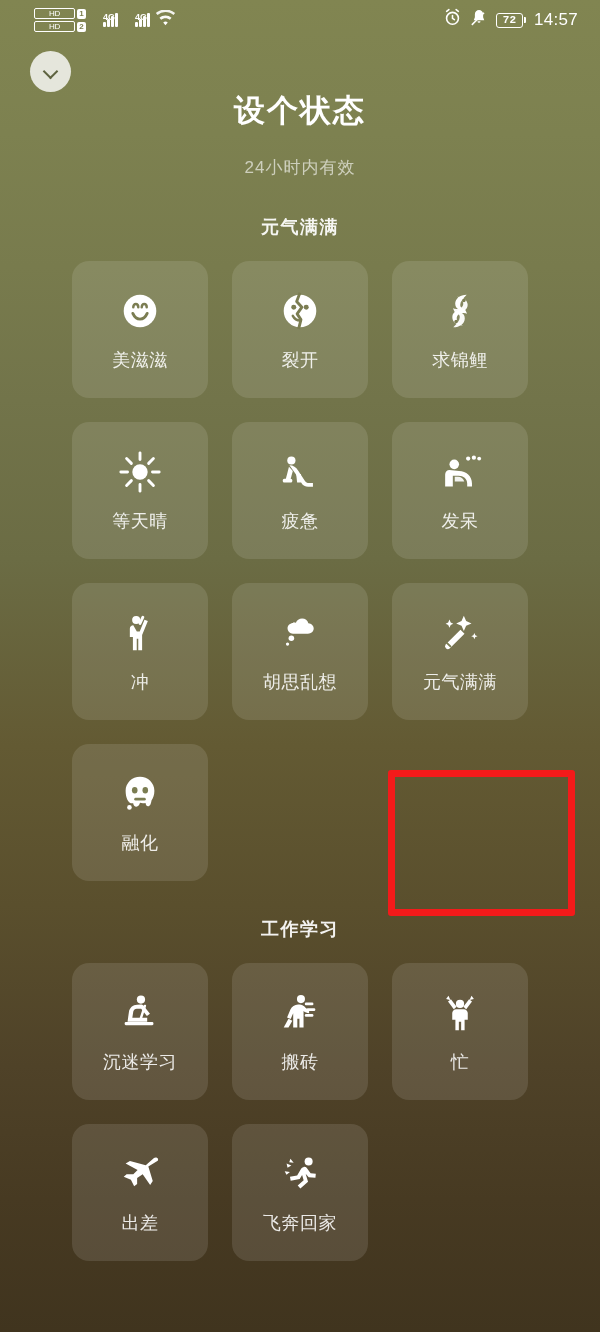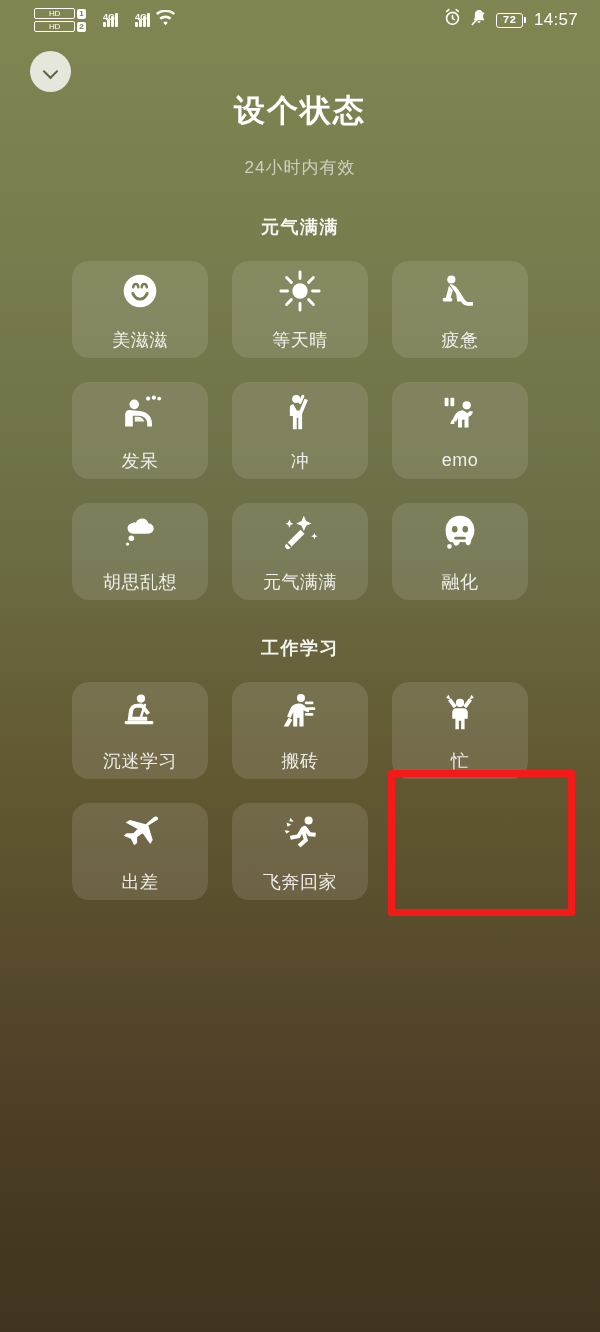--- a/index.html
+++ b/index.html
@@ -82,21 +82,21 @@
   .section-title {
     text-align:center; font-size:18px; font-weight:700;
     color:rgba(255,255,255,0.93); letter-spacing:1.5px;
     margin-bottom:22px;
   }
   .grid {
     display:grid; grid-template-columns:repeat(3,136px);
     justify-content:center; gap:24px 24px;
   }
   .tile {
-    width:136px; height:97px; border-radius:17px;
+    width:136px; height:137px; border-radius:17px;
     background:rgba(255,255,255,0.115);
     display:flex; flex-direction:column; align-items:center; justify-content:center;
     gap:14px;
   }
   .tile-icon { width:46px; height:46px; display:flex; align-items:center; justify-content:center; }
   .tile-icon svg { width:100%; height:100%; fill:#fff; }
   .tile-label { font-size:18px; color:rgba(255,255,255,0.88); letter-spacing:0.5px; }
 
   
   .annot-box {
@@ -186,21 +186,44 @@
         <svg viewBox="0 0 48 48">
             <circle cx="24" cy="24" r="17"></circle>
           <path d="M17 20c0-2 1.2-3.4 2.6-3.4S22.2 18 22.2 20" stroke="#7b7d52" stroke-width="2.6" fill="none" stroke-linecap="round"></path>
           <path d="M25.8 20c0-2 1.2-3.4 2.6-3.4S31 18 31 20" stroke="#7b7d52" stroke-width="2.6" fill="none" stroke-linecap="round"></path>
           <path d="M16.5 26.5c1.8 4 4.4 6 7.5 6s5.7-2 7.5-6" stroke="#7b7d52" stroke-width="3" fill="none" stroke-linecap="round"></path>
         </svg>
       </span>
       <span class="tile-label">美滋滋</span>
     </div>
 
-
+    <div class="tile">
+      <span class="tile-icon">
+        <svg viewBox="0 0 48 48">
+          <path d="M24 7a17 17 0 0 1 0 34 17 17 0 0 1 0-34z"></path>
+          <path d="M24 5 L20.5 14 L26 20 L21 27 L25 33 L22.5 43" stroke="#7b7d52" stroke-width="3" fill="none" stroke-linejoin="round"></path>
+          <circle cx="17.5" cy="20" r="2.6" fill="#7b7d52"></circle>
+          <circle cx="30.5" cy="20" r="2.6" fill="#7b7d52"></circle>
+          <path d="M16.5 29c1.7 3.2 4.2 4.8 7.5 4.8" stroke="#7b7d52" stroke-width="2.6" fill="none" stroke-linecap="round"></path>
+        </svg>
+      </span>
+      <span class="tile-label">裂开</span>
+    </div>
+
+    <div class="tile">
+      <span class="tile-icon">
+        <svg viewBox="0 0 48 48">
+          <path d="M31 7c-7 0-12 4-12 9.5 0 3.5 2 5.5 5 6.5-4.6.5-8 3.2-8 7.4 0 4.8 4.6 8.6 11 8.6-4-1.8-6.4-4.4-6.4-7.3 0-3.4 2.8-5.6 7-5.6 1.6 0 2.8.3 3.8.8l-2.2-4.6c-3.2-.6-5-2.2-5-4.6C24.2 14.4 27 11 31 7z"></path>
+          <path d="M17 41c7 0 12-4 12-9.5 0-3.5-2-5.5-5-6.5 4.6-.5 8-3.2 8-7.4C32 12.8 27.4 9 21 9c4 1.8 6.4 4.4 6.4 7.3 0 3.4-2.8 5.6-7 5.6-1.6 0-2.8-.3-3.8-.8l2.2 4.6c3.2.6 5 2.2 5 4.6C23.8 33.6 21 37 17 41z" opacity=".95"></path>
+          <circle cx="28" cy="13" r="1.9" fill="#7b7d52"></circle>
+          <circle cx="20" cy="35" r="1.9" fill="#7b7d52"></circle>
+        </svg>
+      </span>
+      <span class="tile-label">求锦鲤</span>
+    </div>
 
     <div class="tile">
       <span class="tile-icon">
         <svg viewBox="0 0 48 48">
           <circle cx="24" cy="24" r="8"></circle>
           <g stroke="#fff" stroke-width="3" stroke-linecap="round">
             <path d="M24 4v7M24 37v7M4 24h7M37 24h7M10 10l5 5M33 33l5 5M38 10l-5 5M15 33l-5 5"></path>
           </g>
         </svg>
       </span>
@@ -238,32 +261,20 @@
       <span class="tile-icon">
         <svg viewBox="0 0 48 48">
           <circle cx="20" cy="10.5" r="4.2"></circle>
           <path d="M17 16c-2 0-3.6 1.6-3.6 3.6v8.6h3.2V42h4V30h1.6v12h4V26l6-14.5-3.5-1.4-5 12.4h-3z"></path>
           <path d="M27 7.5 24 14" stroke="#fff" stroke-width="3" stroke-linecap="round"></path>
         </svg>
       </span>
       <span class="tile-label">冲</span>
     </div>
 
-    <div class="tile">
-      <span class="tile-icon">
-        <svg viewBox="0 0 48 48">
-          <rect x="8" y="8" width="4" height="9" rx="1.2"></rect>
-          <rect x="14" y="8" width="4" height="9" rx="1.2"></rect>
-          <circle cx="31" cy="16" r="4.3"></circle>
-          <path d="M27 21c-4 0-7 2.2-8.6 5.6l-2.2 4.8 3.7 1.8 2-4.3V39h4.2V31h2.6v8h4.2V28c2.6-.8 4.4-3 4.4-5.8h-4c0 1-.8 1.8-1.8 1.8z"></path>
-          <path d="M18 30c-2.5 1-4 3-4 5.6h4.2z"></path>
-        </svg>
-      </span>
-      <span class="tile-label">emo</span>
-    </div>
 
     <div class="tile">
       <span class="tile-icon">
         <svg viewBox="0 0 48 48">
           <path d="M17 13.5c-3.3 0-6 2.5-6 5.6 0 3 2.5 5.5 5.7 5.6h15.6c3.3 0 6-2.4 6-5.4s-2.4-5.4-5.6-5.6c-.7-2.8-3.3-4.8-6.5-4.8-3 0-5.6 1.8-6.5 4.4a6.4 6.4 0 0 0-2.7-.4z"></path>
           <circle cx="15" cy="29.5" r="2.9"></circle>
           <circle cx="11" cy="35.5" r="1.7"></circle>
         </svg>
       </span>
       <span class="tile-label">胡思乱想</span>

